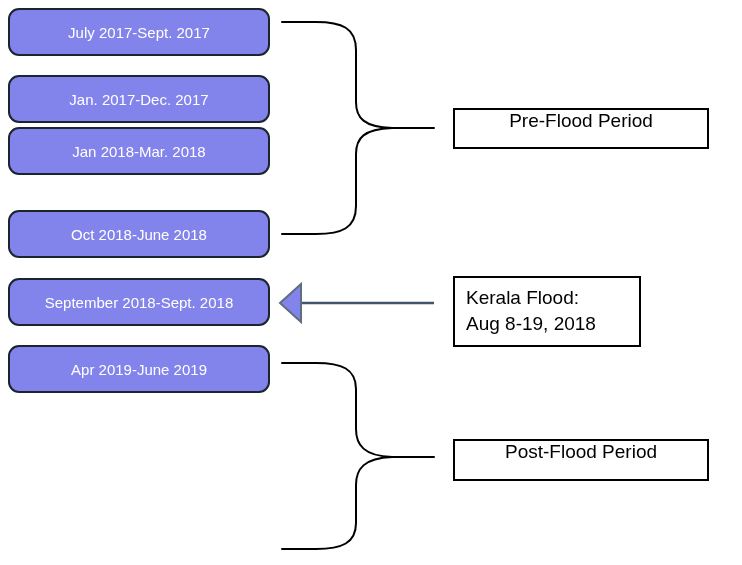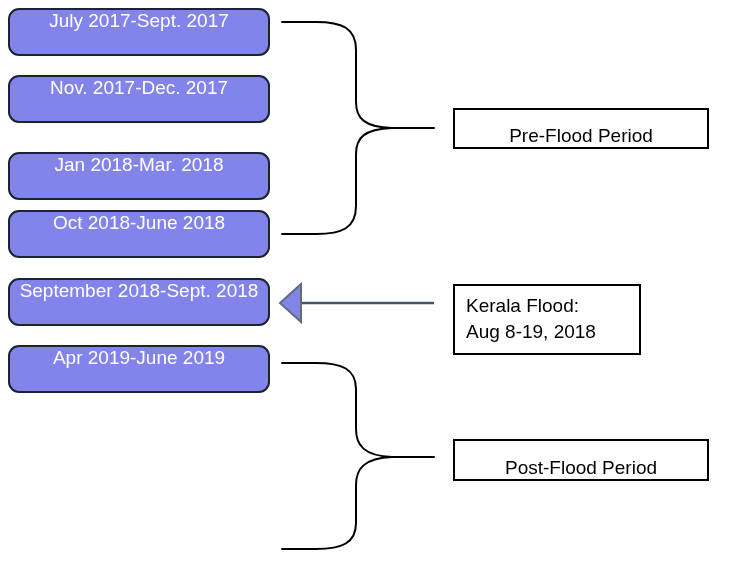--- a/index.html
+++ b/index.html
@@ -26,62 +26,62 @@
   .qbox {
     position: absolute;
     left: 8px;
     width: 262px;
     height: 48px;
     box-sizing: border-box;
     background: var(--box-fill, #8283EB);
     border: 2.5px solid var(--box-border, #1A2530);
     border-radius: 11px;
     color: var(--box-text, #ffffff);
-    font-size: 19px;
+    font-size: 15px;
     display: flex;
+    align-items: center;
     justify-content: center;
     white-space: nowrap;
   }
   .qbox:nth-of-type(1) { top: 8px;   }
   .qbox:nth-of-type(2) { top: 75px;  }
-  .qbox:nth-of-type(3) { top: 152px; }
+  .qbox:nth-of-type(3) { top: 127px; }
   .qbox:nth-of-type(4) { top: 210px; }
   .qbox:nth-of-type(5) { top: 278px; }
   .qbox:nth-of-type(6) { top: 345px; }
   .qbox:nth-of-type(7) { top: 413px; }
   .qbox:nth-of-type(8) { top: 480px; margin-left: 25px; }
 
   .label-box {
     position: absolute;
     box-sizing: border-box;
     background: #ffffff;
     border: 2.5px solid var(--label-border, #000000);
     color: var(--label-text, #000000);
     font-size: 19px;
   }
   .label-box.centered {
     display: flex;
-    align-items: flex-end;
+    align-items: flex-start;
     justify-content: center;
     white-space: nowrap;
   }
   .pre-flood-box {
     left: 453px;
     top: 108px;
     width: 256px;
     height: 41px;
   }
   .kerala-box {
     left: 453px;
     top: 276px;
     width: 188px;
     height: 71px;
     padding: 7px 0 4px 11px;
     line-height: 26px;
-    margin-top: 8px;
   }
   .post-flood-box {
     left: 453px;
     top: 439px;
     width: 256px;
     height: 42px;
   }
   .brace {
     fill: none;
     stroke: var(--brace-color, #000000);
@@ -122,21 +122,21 @@
     <g>
       <line class="arrow-line" x1="434" y1="303" x2="301" y2="303"></line>
       <polygon class="arrow-head" points="280,303 301,284 301,322"></polygon>
     </g>
   </svg>
 
   <div class="qbox">
     <span>July 2017-Sept. 2017</span>
   </div>
   <div class="qbox">
-    <span>Nov. 2017-Dec. 2017</span>
+    <span>Jan. 2017-Dec. 2017</span>
   </div>
   <div class="qbox">
     <span>Jan 2018-Mar. 2018</span>
   </div>
   <div class="qbox">
     <span>Oct 2018-June 2018</span>
   </div>
   <div class="qbox">
     <span>September 2018-Sept. 2018</span>
   </div>

